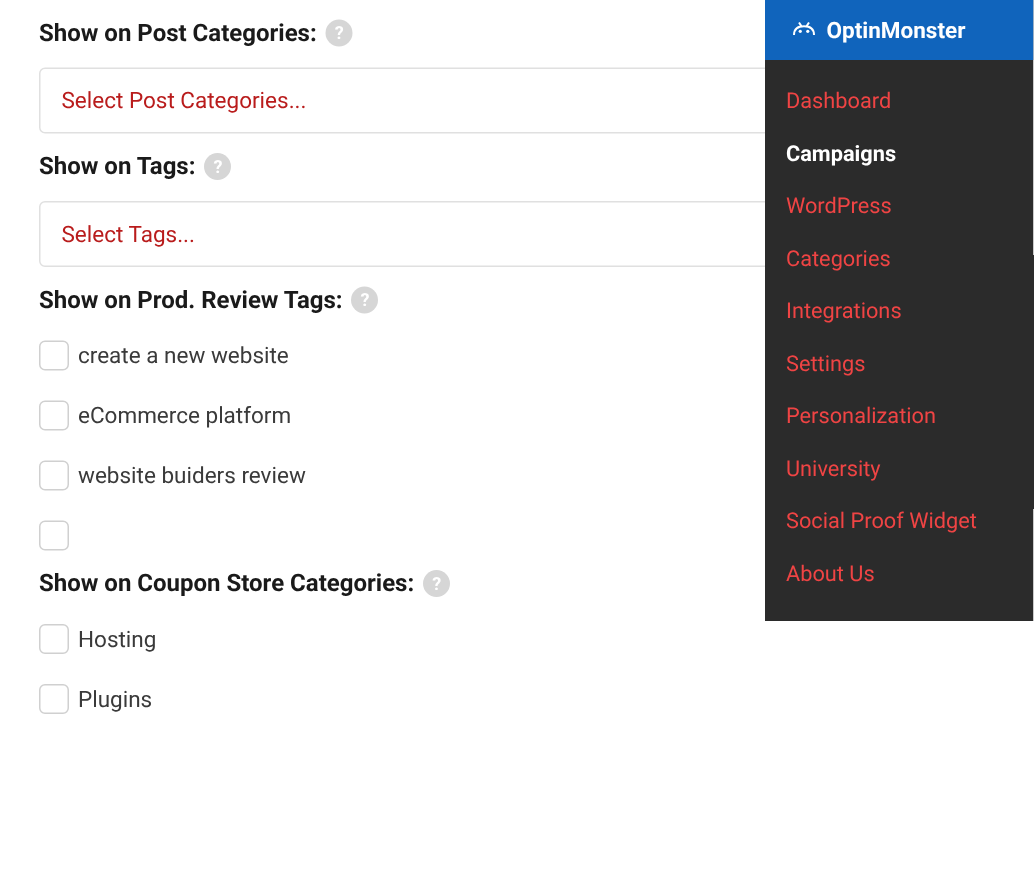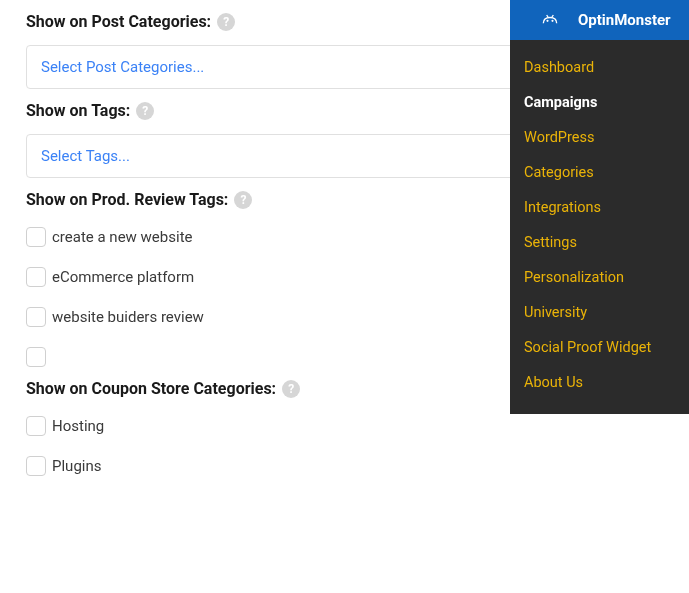--- a/index.html
+++ b/index.html
@@ -37,21 +37,21 @@
       align-items: center;
       justify-content: center;
       cursor: pointer;
     }
     .select-input {
       width: 100%;
       border: 1px solid #e0e0e0;
       border-radius: 4px;
       padding: 12px 14px;
       font-size: 15px;
-      color: #3b82f6;
+      color: #b91c1c;
       background: #fff;
       cursor: pointer;
     }
     .checkbox-list {
       display: flex;
       flex-direction: column;
       gap: 20px;
       margin-top: 18px;
     }
     .checkbox-row {
@@ -71,41 +71,41 @@
       color: #3a3a3a;
     }
     .sidebar {
       position: absolute;
       top: 0; right: 0;
       width: 179px;
       background: #2b2b2b;
     }
     .sidebar-header {
       background: #1064bc;
-      padding: 10px 30px;
-      display: flex;
-      align-items: center;
-      gap: 18px;
+      padding: 10px 16px;
+      display: flex;
+      align-items: center;
+      gap: 5px;
     }
     .brand-icon {
       width: 20px; height: 20px;
       display: inline-flex;
       align-items: center;
       justify-content: center;
     }
     .brand-icon svg { width: 20px; height: 20px; }
     .brand-title {
       color: #fff;
       font-weight: 700;
       font-size: 15px;
     }
     .sidebar-items { padding: 10px 0 14px; }
     .sidebar-item {
       padding: 9px 14px;
-      color: #eab308;
+      color: #ef4444;
       font-size: 14.5px;
       cursor: pointer;
     }
     .sidebar-item.active {
       color: #fff;
       font-weight: 700;
     }
   </style>
 </head>
 <body>

